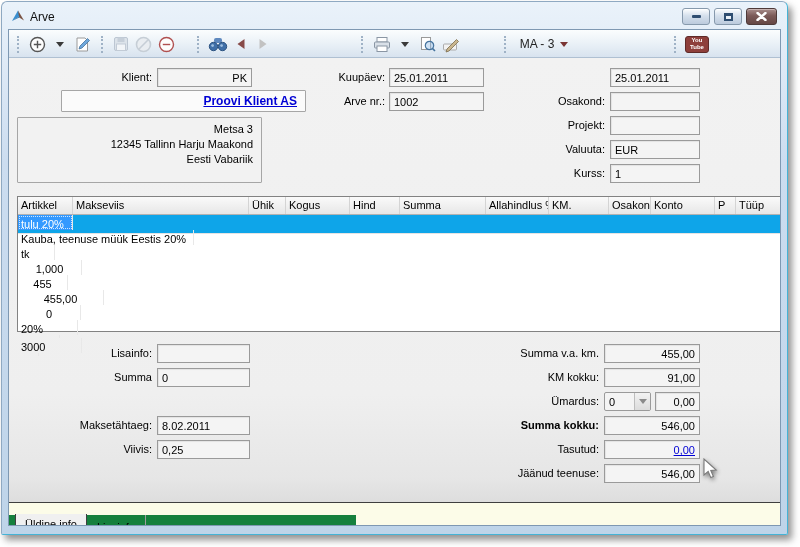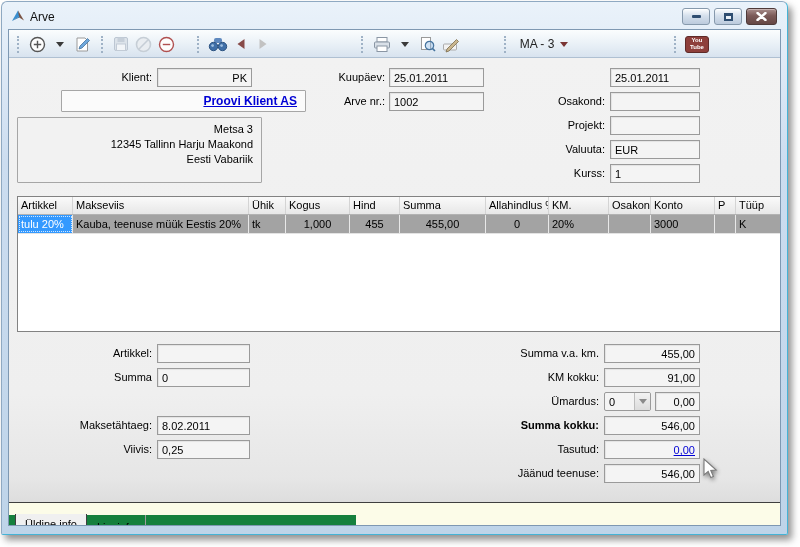--- a/index.html
+++ b/index.html
@@ -92,21 +92,21 @@
   }
   .client-link-box { display: flex; align-items: center; justify-content: flex-end; padding-right: 8px; background: #FBFBFB; margin-left: 44px; }
   .client-link { color: #0000D4; font-weight: bold; font-size: 12px; text-decoration: underline; cursor: pointer; }
   .address-box { padding: 4px 8px; text-align: right; line-height: 15px; background: #F2F2F2; }
   .paid-link { color: #0000D4; text-decoration: underline; cursor: pointer; }
 
   
   .grid { position: absolute; left: 8px; top: 138px; width: 767px; height: 136px; background: #FFF; border: 1px solid #828282; }
   .grid-header { display: flex; height: 18px; background: linear-gradient(180deg,#FAFAFA,#E7E7E7); border-bottom: 1px solid #B2B2B2; }
   .gh { padding: 2px 3px 0; border-right: 1px solid #D4D4D4; white-space: nowrap; overflow: hidden; flex: none; }
-  .grid-row { display: flex; height: 19px; background: #a3a3a3; border-bottom: 1px solid #E3E3E3; }
+  .grid-row { display: flex; height: 19px; background: #0ea5e9; border-bottom: 1px solid #E3E3E3; flex-direction: column; }
   .gc { padding: 3px 3px 0; white-space: nowrap; overflow: hidden; flex: none; border-right: 1px solid #E8E8E8; }
   .gc.num { text-align: center; }
   .gc.sel { background: #3399FF; color: #FFF; outline: 1px dotted #CFE6FF; outline-offset: -2px; }
 
   
   .dd { position: absolute; height: 19px; display: flex; background: #F4F4F4; border: 1px solid #9A9A9A; border-radius: 2px; overflow: hidden; }
   .dd-val { flex: 1; padding: 2px 4px 0; line-height: 14px; }
   .dd-btn { width: 16px; display: flex; align-items: center; justify-content: center; background: linear-gradient(180deg,#F2F2F2,#DCDCDC); border-left: 1px solid #BDBDBD; }
   .dd-btn .caret { margin-top: 4px; border-top-color: #8A8A8A; }
 
@@ -326,21 +326,21 @@
           <div class="gc num" style="width:86px">455,00</div>
           <div class="gc num" style="width:63px">0</div>
           <div class="gc" style="width:60px">20%</div>
           <div class="gc" style="width:42px"></div>
           <div class="gc" style="width:64px">3000</div>
           <div class="gc" style="width:21px"></div>
           <div class="gc" style="flex:1; border-right:none">K</div>
         </div>
       </div>
 
-      <div class="lbl" style="left:20px; top:286px; width:123px">Artikkel:</div>
+      <div class="lbl" style="left:20px; top:286px; width:123px">Lisainfo:</div>
       <div class="field" style="left:148px; top:286px; width:93px"></div>
 
       <div class="lbl" style="left:20px; top:310px; width:123px">Summa</div>
       <div class="field" style="left:148px; top:310px; width:93px">0</div>
 
       <div class="lbl" style="left:20px; top:358px; width:123px">Maksetähtaeg:</div>
       <div class="field" style="left:148px; top:358px; width:93px">8.02.2011</div>
 
       <div class="lbl" style="left:20px; top:382px; width:123px">Viivis:</div>
       <div class="field" style="left:148px; top:382px; width:93px">0,25</div>

